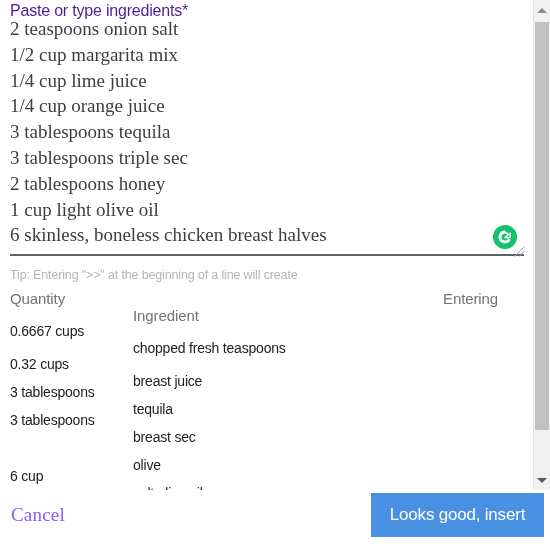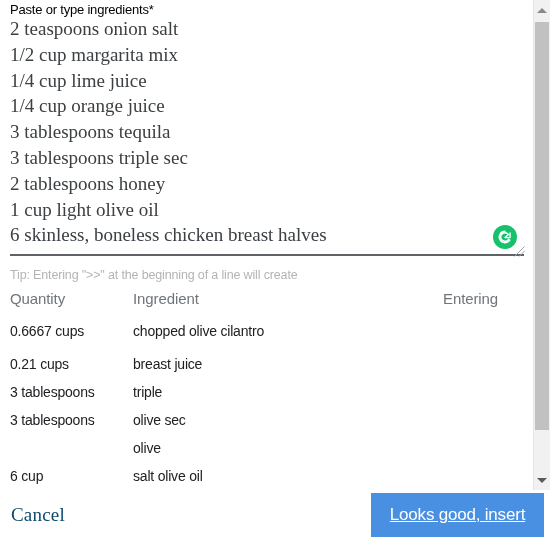--- a/index.html
+++ b/index.html
@@ -29,22 +29,22 @@
     left: 0;
     top: 0;
     width: 527px;
     height: 258px;
   }
   #ingredients-label {
     position: absolute;
     left: 10px;
     top: 2px;
     font-family: "Liberation Sans", sans-serif;
-    font-size: 13px;
-    color: #000000;
+    font-size: 16px;
+    color: #4c1d95;
     letter-spacing: -0.2px;
     white-space: nowrap;
     z-index: 3;
   }
   #ingredients-textarea {
     position: absolute;
     left: 0;
     top: 16px;
     width: 527px;
     height: 237px;
@@ -123,21 +123,21 @@
   .col-qty {
     position: absolute;
     left: 10px;
     top: 0;
     width: 120px;
     white-space: nowrap;
   }
   .col-ing {
     position: absolute;
     left: 133px;
-    top: 0;
+    top: 17px;
     width: 300px;
     white-space: nowrap;
   }
   .col-opt {
     position: absolute;
     left: 443px;
     top: 0;
     white-space: nowrap;
   }
   #table-header {
@@ -203,41 +203,40 @@
     width: 550px;
     height: 52px;
     background: #ffffff;
   }
   #cancel-button {
     position: absolute;
     left: 9px;
     top: 8px;
     font-family: "Liberation Serif", serif;
     font-size: 19px;
-    color: #0c4a6e;
+    color: #8b5cf6;
     background: none;
     border: none;
     padding: 4px 2px;
     cursor: pointer;
     letter-spacing: 0.2px;
   }
   #insert-button {
     position: absolute;
     left: 371px;
     top: 1px;
     width: 173px;
     height: 44px;
     background: #4a90e2;
     color: #ffffff;
     border: none;
     font-family: "Liberation Sans", sans-serif;
     font-size: 17px;
     letter-spacing: -0.2px;
     cursor: pointer;
-    text-decoration: underline;
   }
 </style>
 </head>
 <body>
 
 <div id="dialog">
 
   <div id="textarea-section">
 
     <div id="ingredients-label">Paste or type ingredients*</div>
@@ -273,39 +272,39 @@
   <div id="ingredients-table">
 
     <div class="table-row" id="table-header">
       <span class="col-qty">Quantity</span>
       <span class="col-ing">Ingredient</span>
       <span class="col-opt">Entering</span>
     </div>
 
     <div class="table-row data-row" style="top:33px">
       <span class="col-qty">0.6667 cups</span>
-      <span class="col-ing">chopped olive cilantro</span>
+      <span class="col-ing">chopped fresh teaspoons</span>
       <span class="col-opt"></span>
     </div>
 
     <div class="table-row data-row" style="top:66px">
-      <span class="col-qty">0.21 cups</span>
+      <span class="col-qty">0.32 cups</span>
       <span class="col-ing">breast juice</span>
       <span class="col-opt"></span>
     </div>
 
     <div class="table-row data-row" style="top:94px">
       <span class="col-qty">3 tablespoons</span>
-      <span class="col-ing">triple</span>
+      <span class="col-ing">tequila</span>
       <span class="col-opt"></span>
     </div>
 
     <div class="table-row data-row" style="top:122px">
       <span class="col-qty">3 tablespoons</span>
-      <span class="col-ing">olive sec</span>
+      <span class="col-ing">breast sec</span>
       <span class="col-opt"></span>
     </div>
 
     <div class="table-row data-row" style="top:150px">
       <span class="col-ing">olive</span>
       <span class="col-opt"></span>
     </div>
 
     <div class="table-row data-row" style="top:178px">
       <span class="col-qty">6 cup</span>

